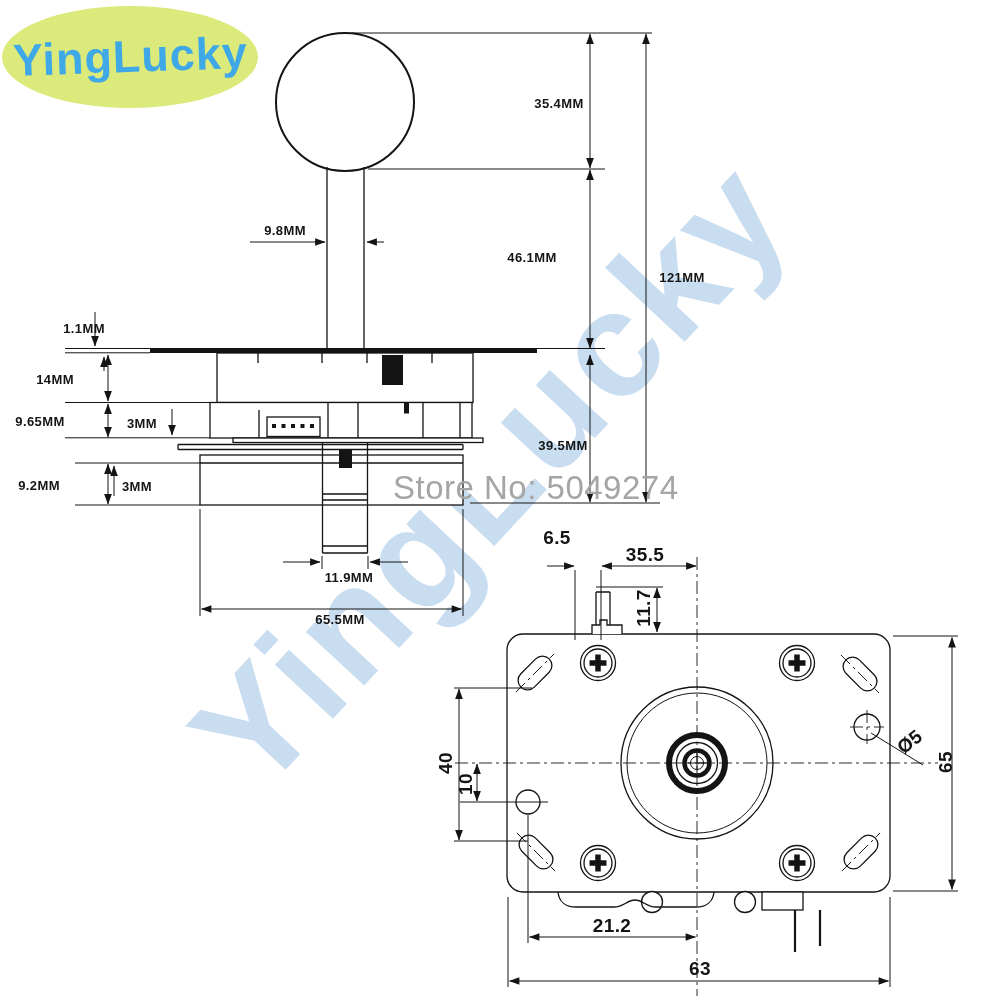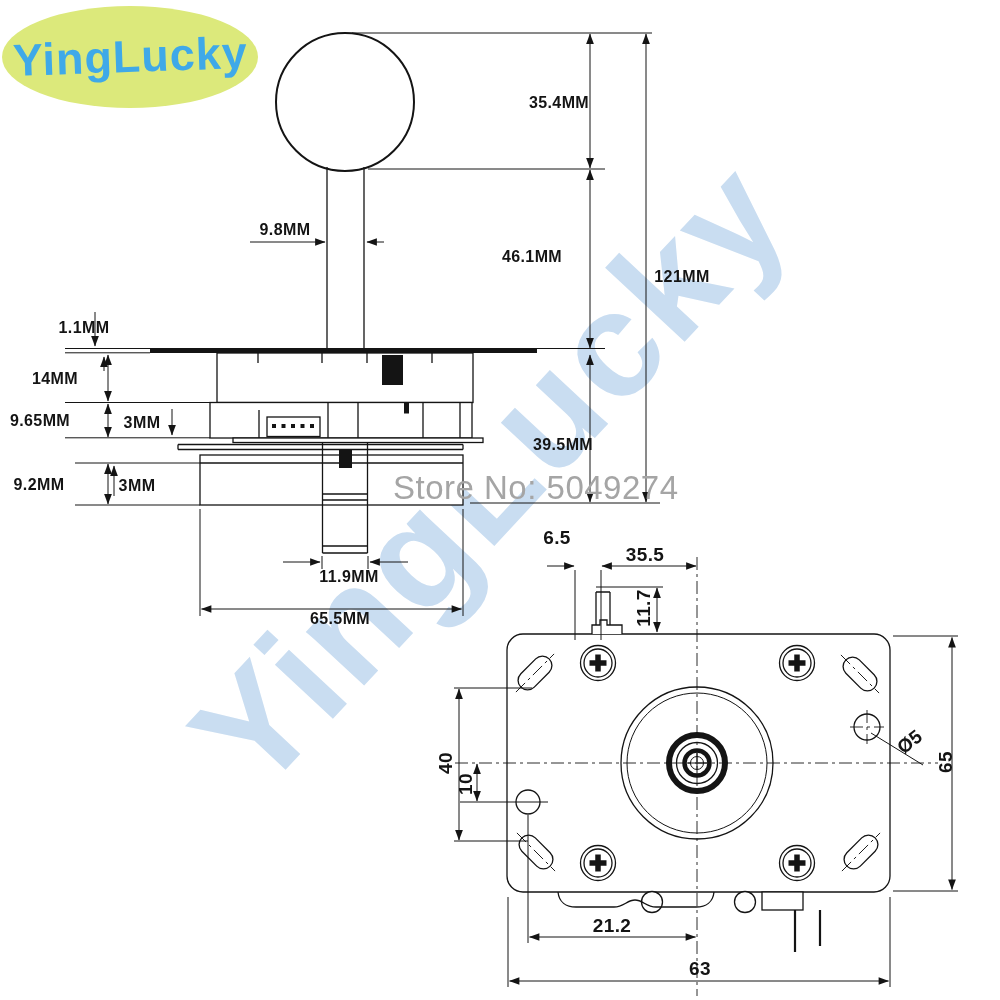--- a/index.html
+++ b/index.html
@@ -11,21 +11,21 @@
   .logo span{font-size:45px;font-weight:700;color:#3fa9e8;transform:rotate(-2deg);
              letter-spacing:1px;}
   
   .watermark{position:absolute;left:490px;top:475px;z-index:2;font-size:150px;font-weight:600;
              color:#c9ddf1;white-space:nowrap;transform:translate(-50%,-50%) rotate(-47deg);
              letter-spacing:4px;}
   svg.drawing{position:absolute;left:0;top:0;z-index:3;}
   .store{position:absolute;left:393px;top:469px;z-index:4;font-size:33px;color:#a5a5a5;
          letter-spacing:0.5px;white-space:nowrap;}
   
-  .dim{position:absolute;z-index:5;font-size:16px;font-weight:600;color:#141414;
+  .dim{position:absolute;z-index:5;font-size:13px;font-weight:600;color:#141414;
        letter-spacing:0.4px;white-space:nowrap;transform:translate(-50%,-50%);}
   .dim.big{font-size:19px;}
   .dim.r90{transform:translate(-50%,-50%) rotate(-90deg);}
   .dim.r38{transform:translate(-50%,-50%) rotate(-38deg);}
   
   .s{stroke:#141414;stroke-width:1.3;fill:none;}
   .s2{stroke:#141414;stroke-width:2;fill:none;}
   .w{fill:#ffffff;}
   .sf{fill:#141414;stroke:none;}
   .dl{stroke:#141414;stroke-width:1;fill:none;}

